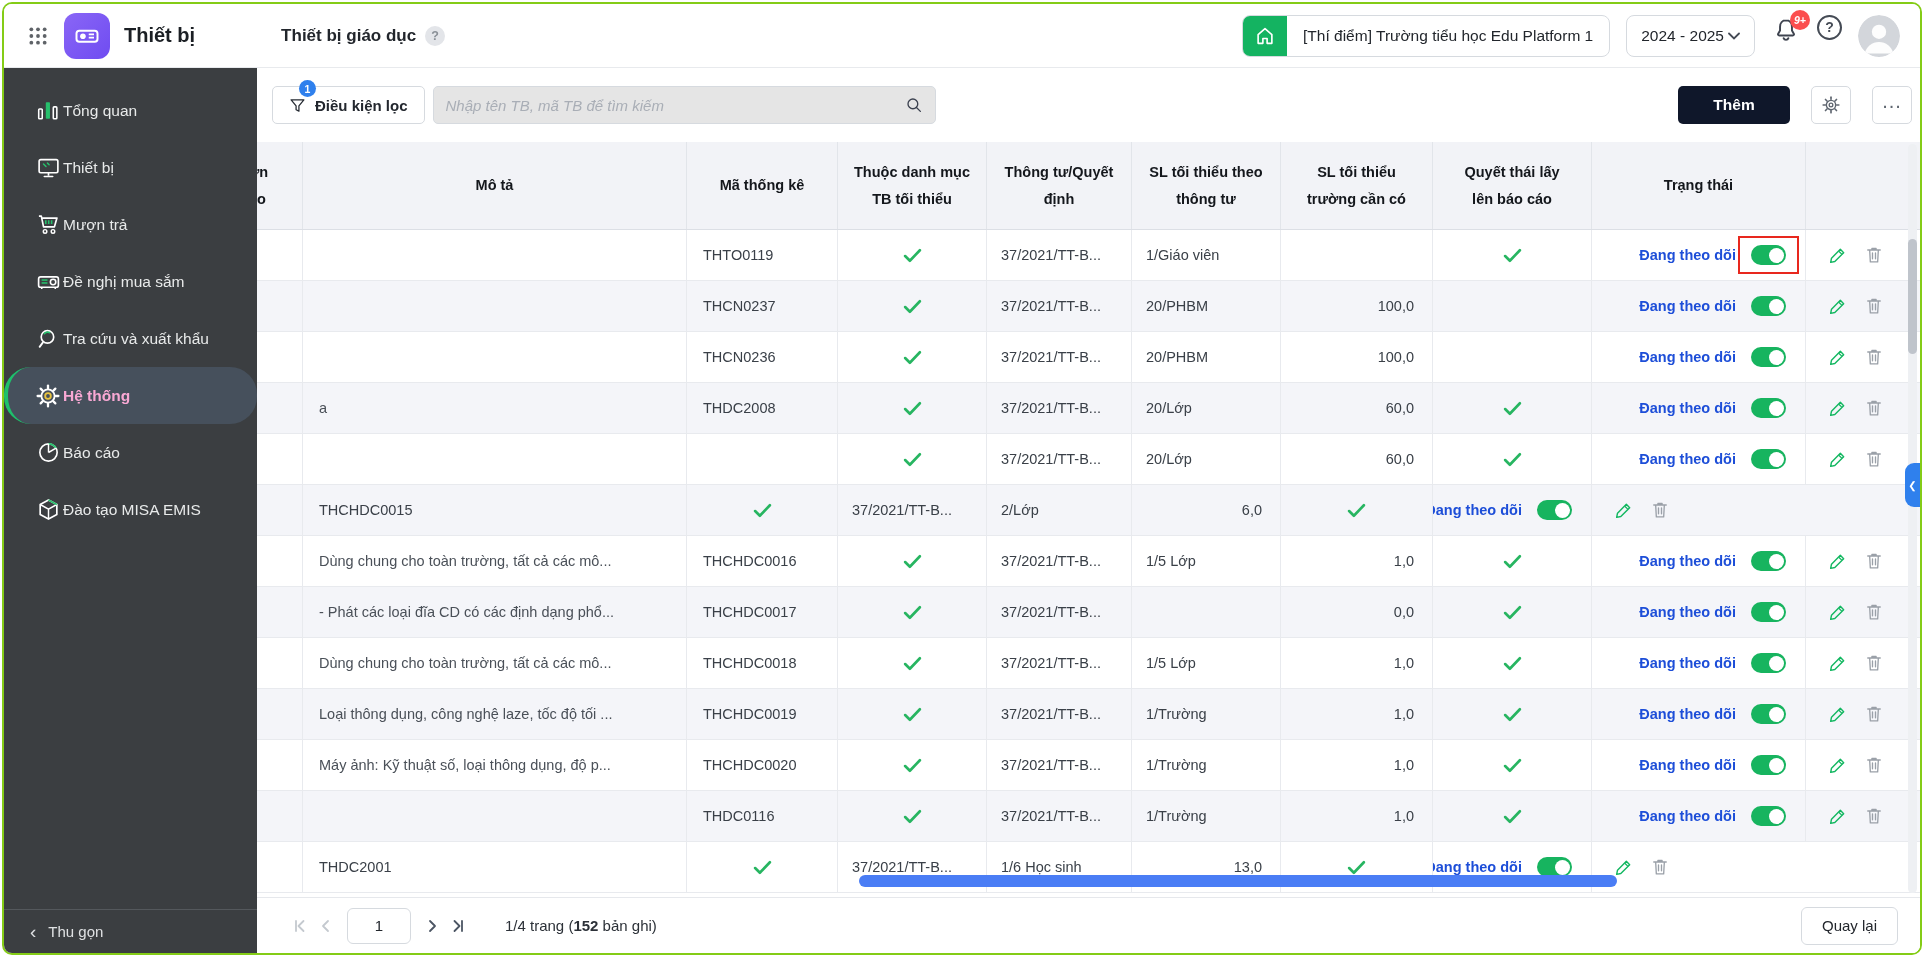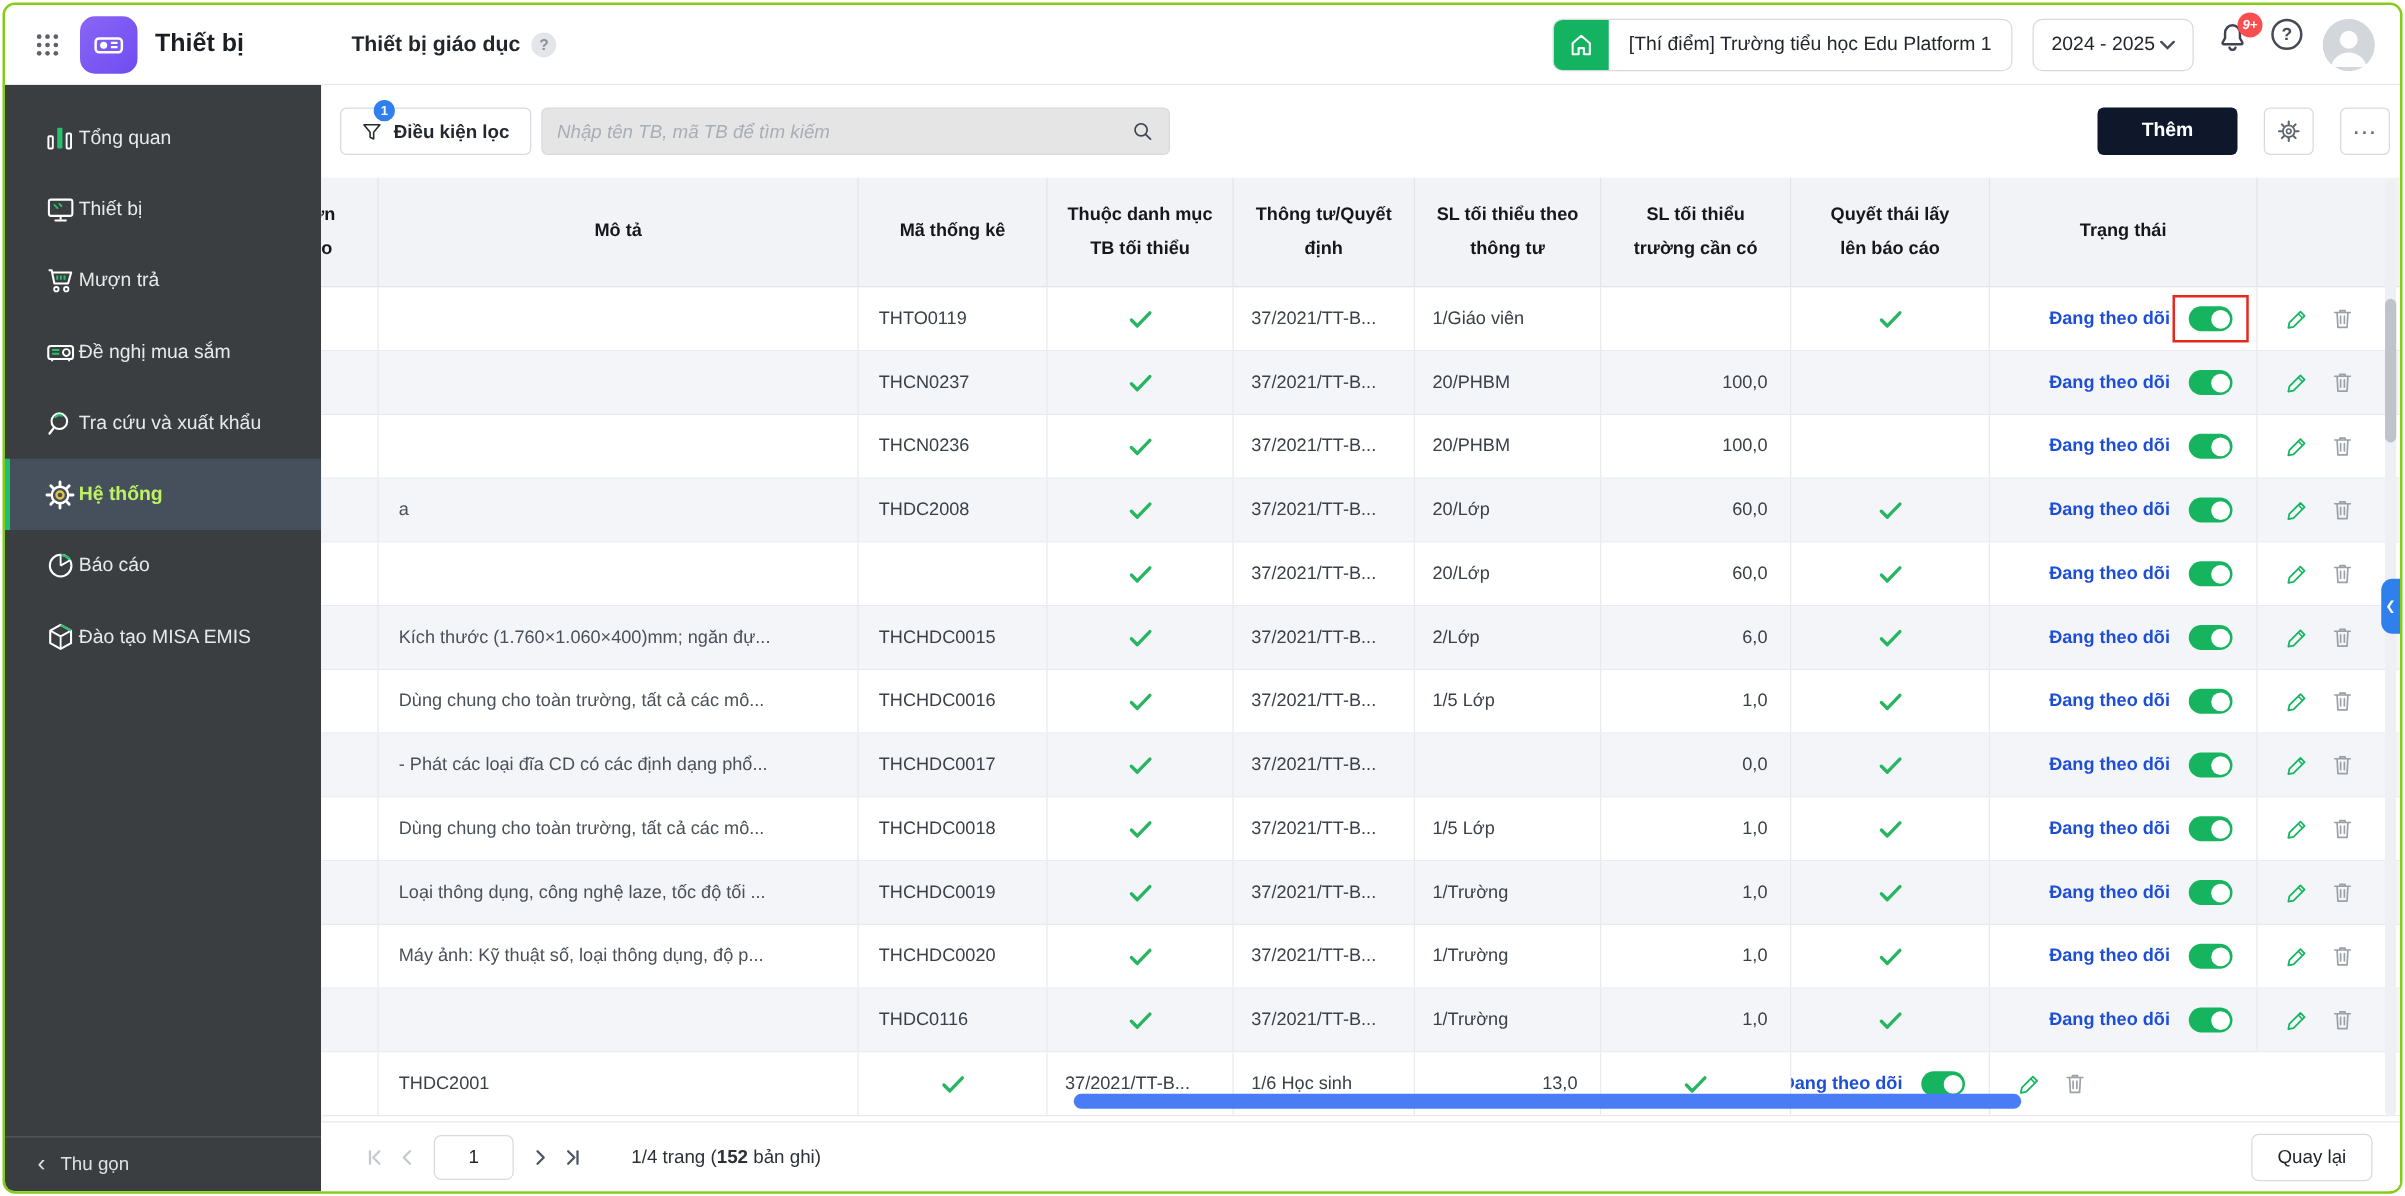--- a/index.html
+++ b/index.html
@@ -25,21 +25,21 @@
   .bell-badge { position:absolute; top:-5px; right:-9px; min-width:20px; height:20px; border-radius:10px; background:#fb4e4e; color:#fff; font-size:10.5px; font-weight:700; display:flex; align-items:center; justify-content:center; padding:0 4px; font-style:italic; }
   .help-circ { width:25px; height:25px; border-radius:50%; border:2px solid #454b55; color:#454b55; font-size:14px; font-weight:700; display:flex; align-items:center; justify-content:center; cursor:pointer; }
   .avatar { width:42px; height:42px; border-radius:50%; overflow:hidden; cursor:pointer; }
 
   
   .bdy { flex:1; display:flex; min-height:0; }
   .sidebar { width:253px; flex:0 0 253px; background:#3b3e41; display:flex; flex-direction:column; color:#e8eaea; }
   .menu { padding-top:14px; }
   .m-item { height:57px; display:flex; align-items:center; padding-left:26px; gap:1px; font-size:15.5px; cursor:pointer; border-left:4px solid transparent; }
   .m-item .m-ic { width:28px; display:flex; justify-content:center; }
-  .m-item.active { background:#46505c; border-left-color:#1ec06c; color:#bef264; font-weight:700; }
+  .m-item.active { background:#46505c; border-left-color:#1ec06c; color:#f9a8d4; font-weight:700;border-radius:27px; }
   .sb-spacer { flex:1; }
   .sb-collapse { border-top:1px solid #54585c; height:44px; display:flex; align-items:center; gap:12px; padding-left:26px; font-size:15px; color:#dfe1e3; cursor:pointer; }
   .sb-collapse .chev { font-size:19px; line-height:1; }
 
   .main { flex:1; display:flex; flex-direction:column; position:relative; min-width:0; background:#fff; }
 
   
   .toolbar { height:74px; flex:0 0 74px; display:flex; align-items:center; padding:0 8px 0 15px; gap:8px; }
   .filter-btn { position:relative; height:38px; border:1px solid #d6dadf; border-radius:5px; background:#fff; display:flex; align-items:center; gap:9px; padding:0 16px; font-size:15px; font-weight:700; color:#23272e; cursor:pointer; }
   .filter-badge { position:absolute; top:-7px; left:26px; width:17px; height:17px; border-radius:50%; background:#2f80ed; color:#fff; font-size:10.5px; font-weight:700; display:flex; align-items:center; justify-content:center; }
@@ -539,21 +539,20 @@
       </span>
       <span class="icon-btn">
         <svg width="20" height="20" viewBox="0 0 24 24">
                       <path d="M4.5 6h15M9.5 6V4.2h5V6M6.8 6l.8 14.3h8.8L17.2 6M10.2 9.5v7M13.8 9.5v7" fill="none" stroke="#9aa0a8" stroke-width="1.6" stroke-linecap="round" stroke-linejoin="round"></path>
                     </svg>
       </span>
     </div>
   </div>
               <div class="tr alt">
     <div class="td"></div>
-    <div class="td c-desc">Kích thước (1.760×1.060×400)mm; ngăn đự...</div>
     <div class="td c-code">THCHDC0015</div>
     <div class="td c-center">
       <span class="chk" style="visibility: visible;">
         <svg width="19" height="15" viewBox="0 0 18 14">
                       <path d="M2 7.5l4.5 4.5L16 2" fill="none" stroke="#27b561" stroke-width="2.5" stroke-linecap="round" stroke-linejoin="round"></path>
                     </svg>
       </span>
     </div>
     <div class="td c-decree">37/2021/TT-B...</div>
     <div class="td c-minper">2/Lớp</div>

